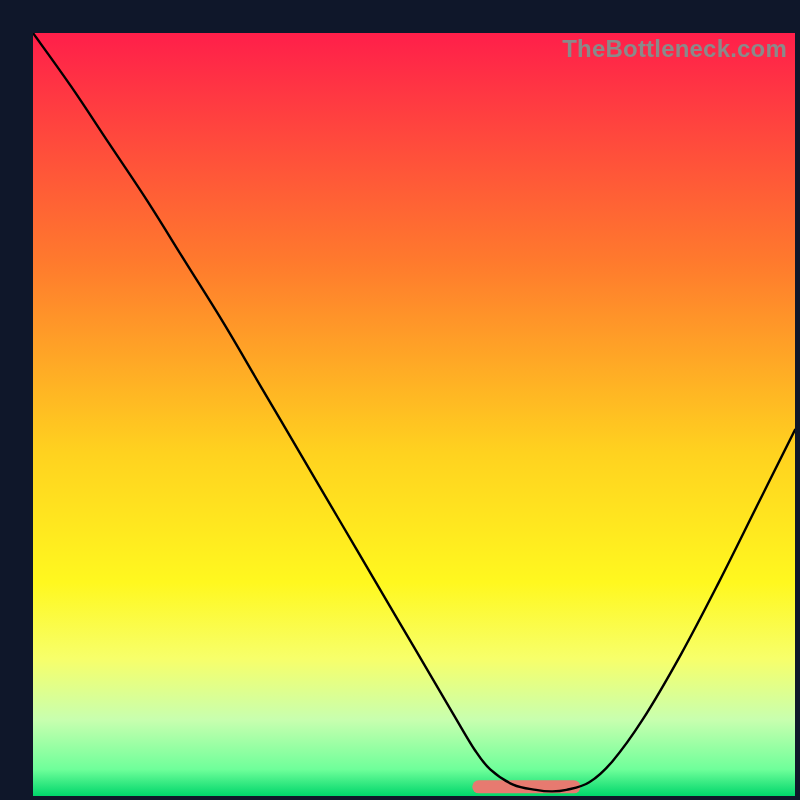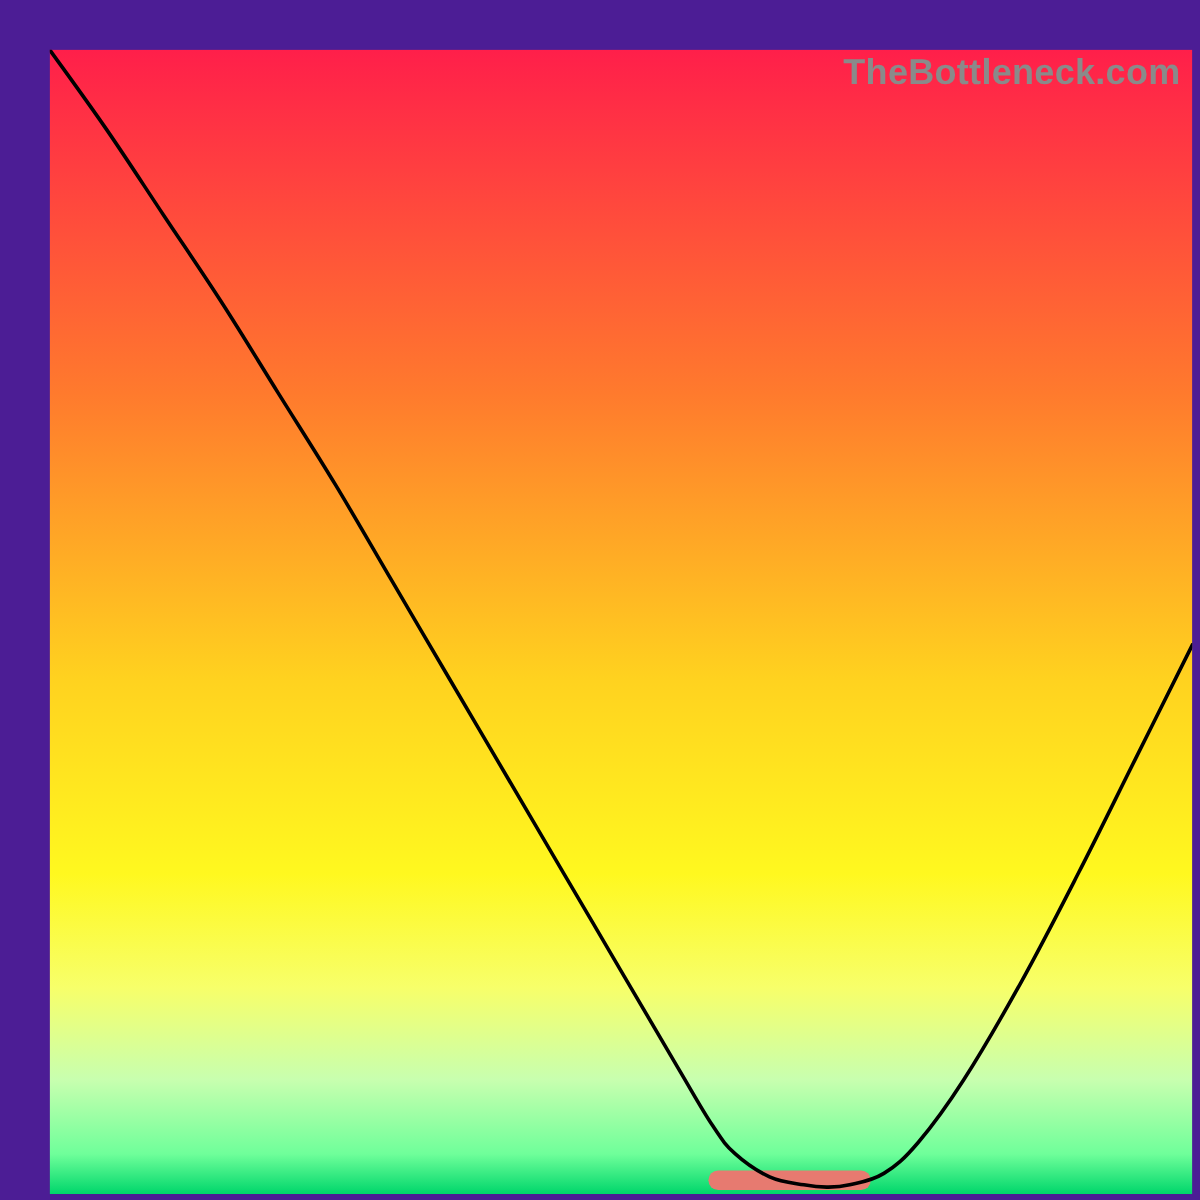--- a/index.html
+++ b/index.html
@@ -9,21 +9,21 @@
     height: 800px;
     background: #000;
     overflow: hidden;
   }
   .frame {
     position: absolute;
     left: 0;
     top: 0;
     width: 800px;
     height: 800px;
-    background: #4c1d95;
+    background: #0f172a;
   }
   .plot {
     position: absolute;
     left: 33px;
     top: 33px;
     width: 762px;
     height: 763px;
     overflow: hidden;
   }
   .watermark {

